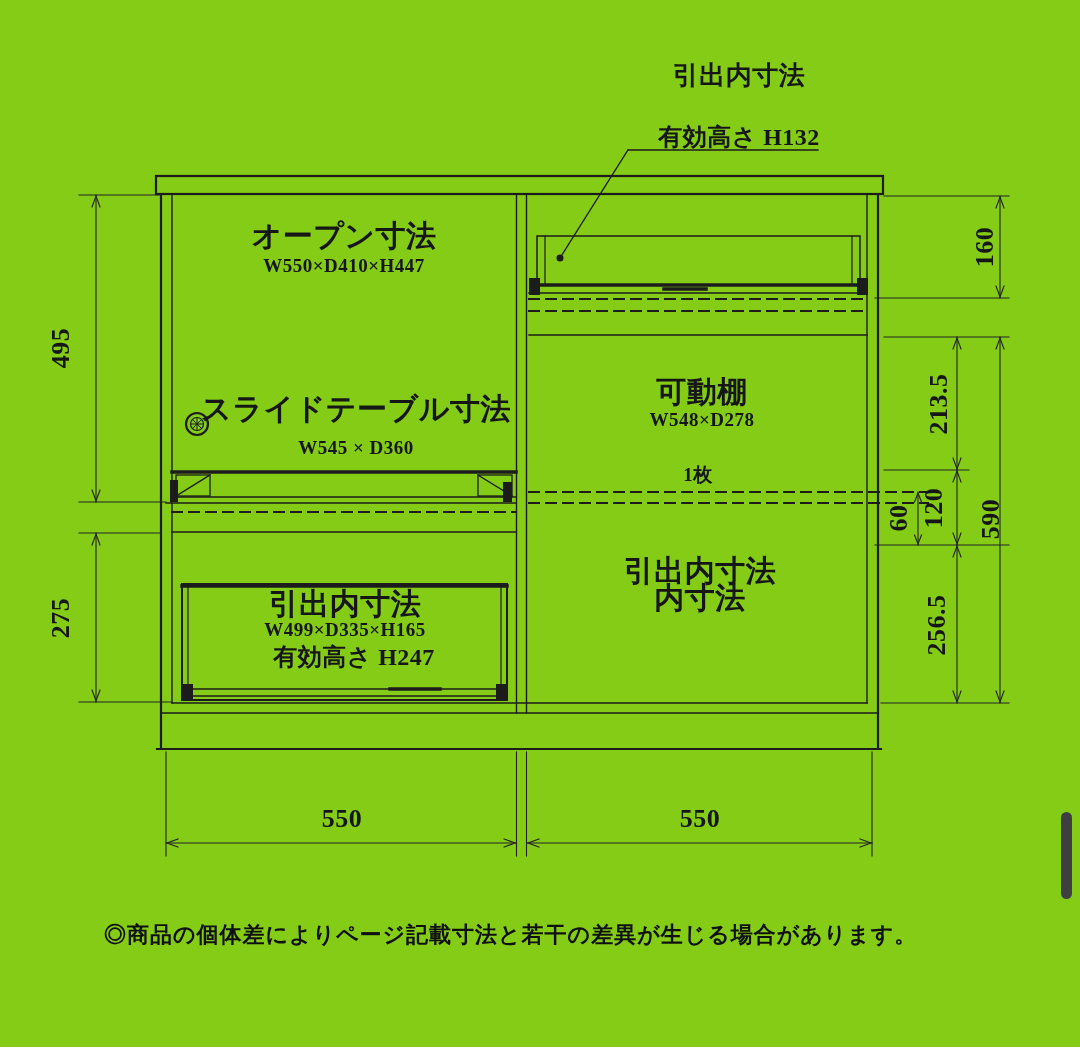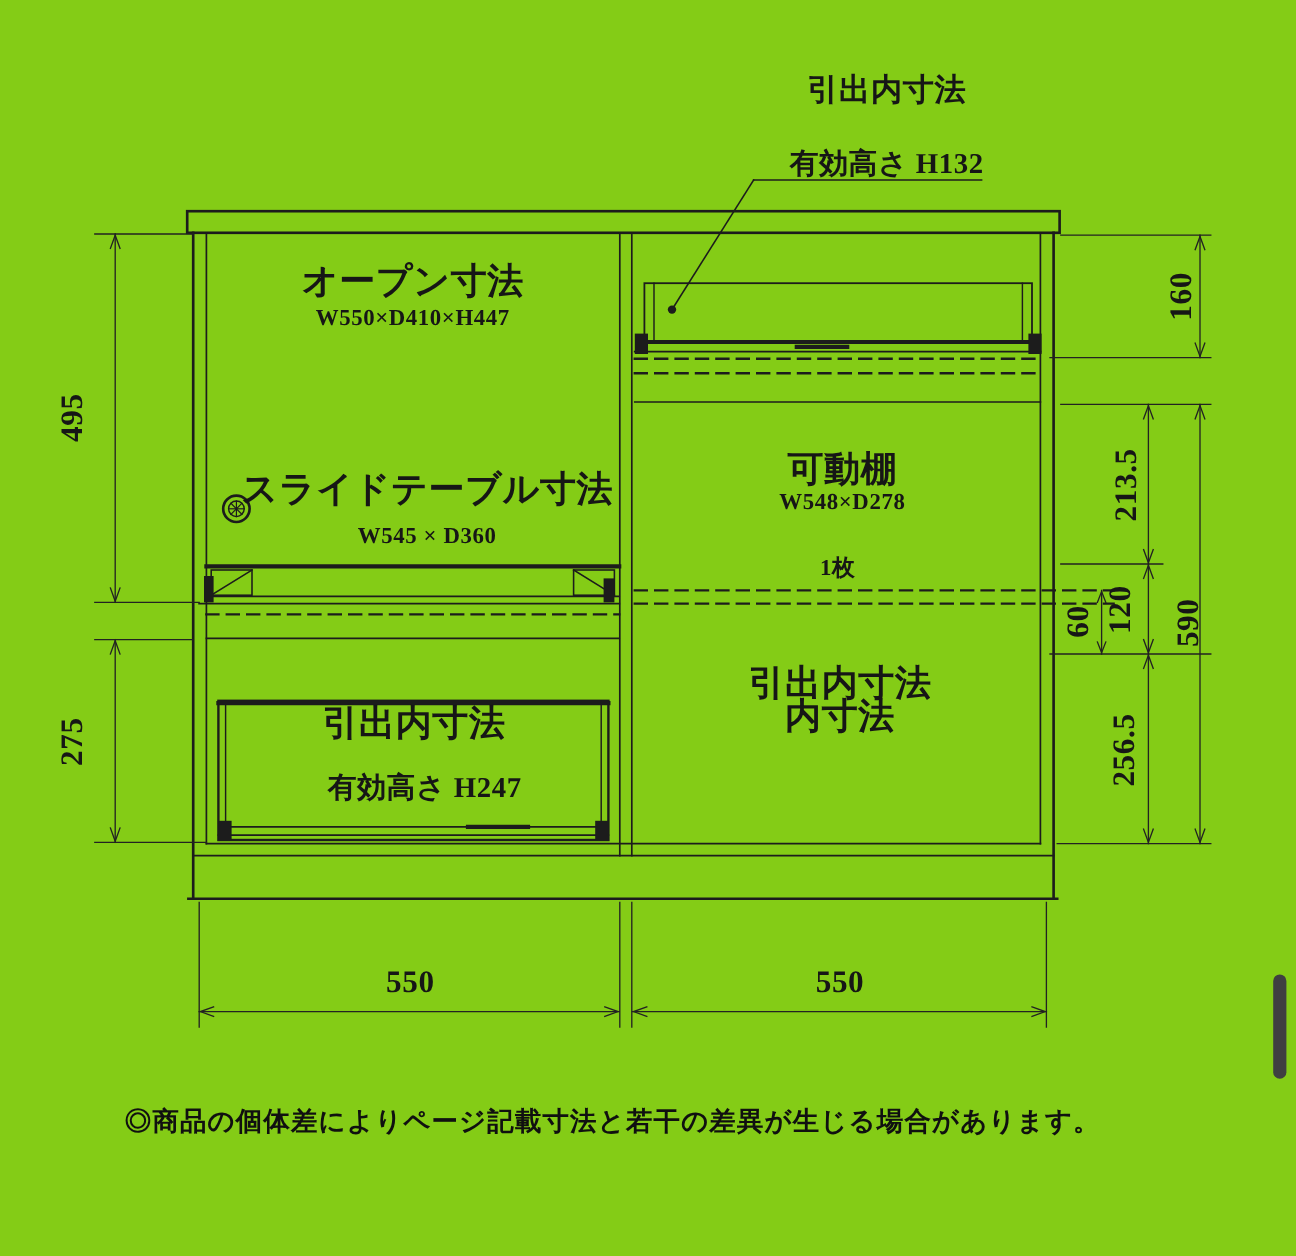--- a/index.html
+++ b/index.html
@@ -172,20 +172,21 @@
   <div class="lbl fs23" style="left:344px; top:266px;">W550×D410×H447</div>
 
   <div class="lbl fs25" style="left:356px; top:408px;">スライドテーブル寸法</div>
   <div class="lbl fs23" style="left:356px; top:448px;">W545 × D360</div>
 
   <div class="lbl fs25" style="left:702px; top:391px;">可動棚</div>
   <div class="lbl fs23" style="left:702px; top:420px;">W548×D278</div>
   <div class="lbl fs23" style="left:698px; top:448px;margin-top:27px;">1枚</div>
 
   <div class="lbl fs25" style="left:345px; top:603px;">引出内寸法</div>
+  <div class="lbl fs23" style="left:345px; top:630px;">W499×D335×H165</div>
   <div class="lbl fs24" style="left:354px; top:657px;">有効高さ H247</div>
 
   <div class="lbl fs25" style="left:700px; top:570px;">引出内寸法</div>
   <div class="lbl fs25" style="left:700px; top:597px;">内寸法</div>
 
   <div class="lbl rot dimnum" style="left:61px;  top:348px;">495</div>
   <div class="lbl rot dimnum" style="left:61px;  top:618px;">275</div>
   <div class="lbl rot dimnum" style="left:985px; top:247px;">160</div>
   <div class="lbl rot dimnum" style="left:939px; top:404px;">213.5</div>
   <div class="lbl rot dimnum" style="left:934px; top:508px;">120</div>

